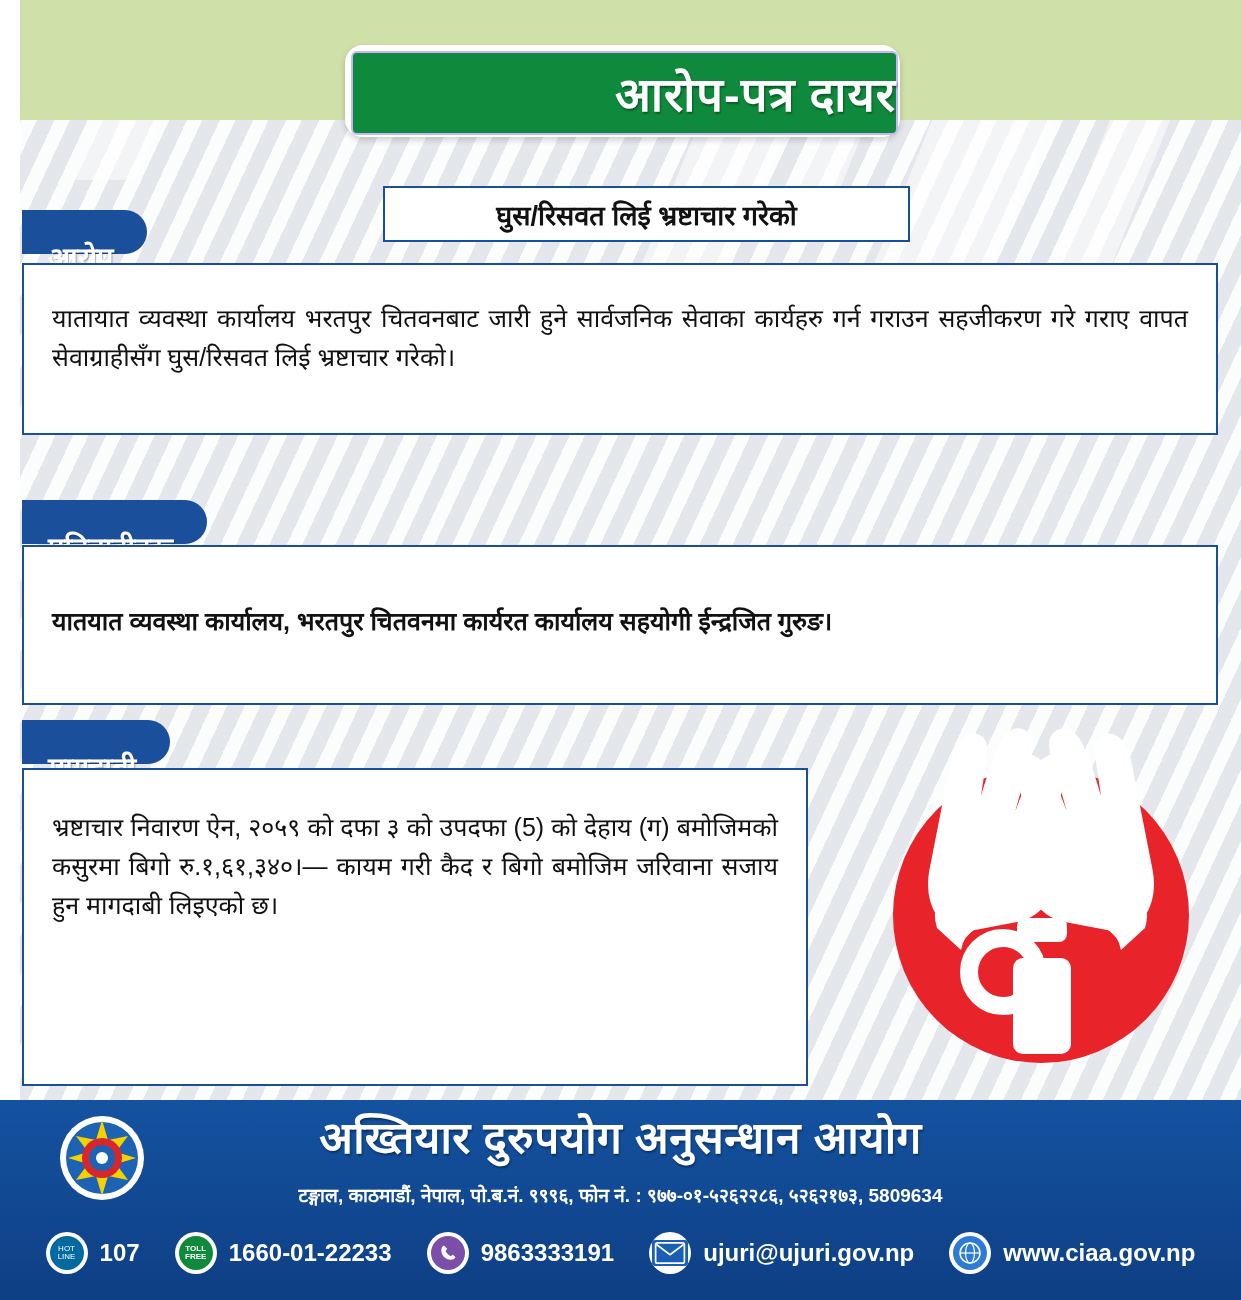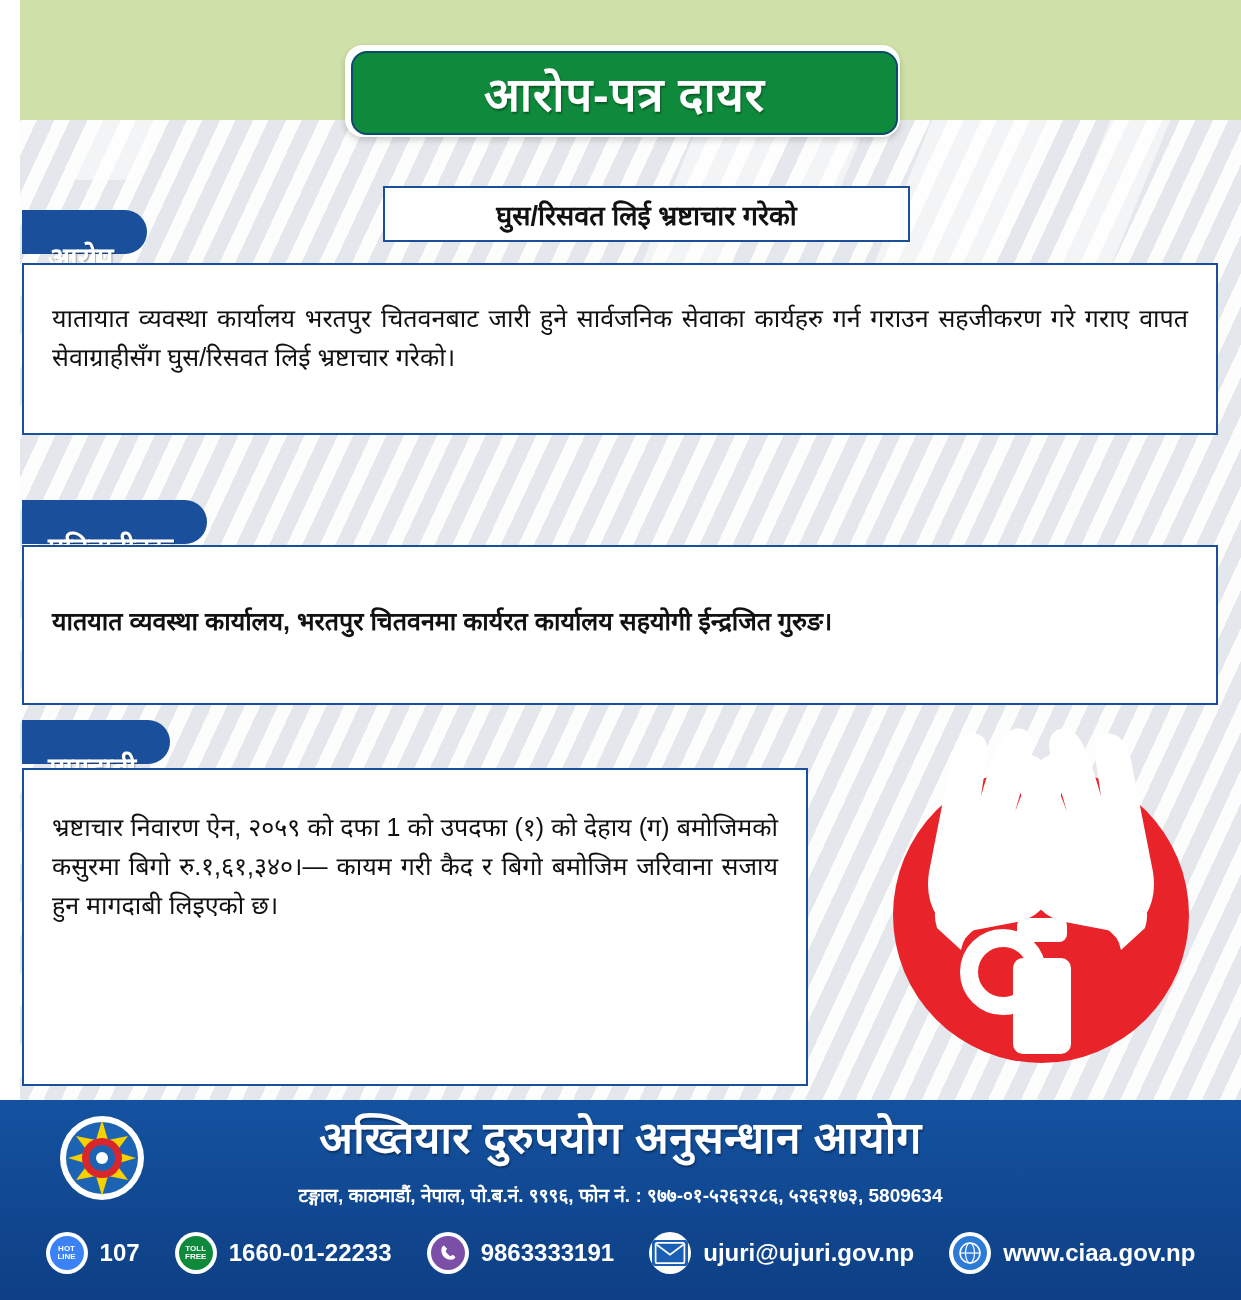--- a/index.html
+++ b/index.html
@@ -67,25 +67,25 @@
     background: #ffffff;
     border-radius: 18px;
     padding: 6px;
     box-sizing: border-box;
     box-shadow: 0 3px 6px rgba(0,0,0,0.18);
   }
   .title-inner {
     width: 100%;
     height: 100%;
     background: #0f8a3c;
-    border-radius: 16px;
-    display: flex;
-    align-items: center;
-    justify-content: center;
-    border: 2px solid #0c4a6e;
+    border-radius: 6px;
+    display: flex;
+    align-items: center;
+    justify-content: flex-end;
+    border: 2px solid #c4b5fd;
   }
   .title-inner span {
     color: #ffffff;
     font-size: 47px;
     font-weight: bold;
     letter-spacing: 1px;
     text-shadow: 1px 2px 2px rgba(0,0,0,0.35);
   }
   .subtitle-box {
     position: absolute;
@@ -222,21 +222,21 @@
     border-radius: 50%;
     background: #ffffff;
     display: flex;
     align-items: center;
     justify-content: center;
     flex: 0 0 auto;
   }
   .cicon.hot { background: #ffffff; }
   .hot-inner {
     width: 34px; height: 34px; border-radius: 50%;
-    background: #3b82f6; color: #fff; font-size: 8px; font-weight: bold;
+    background: #0369a1; color: #fff; font-size: 8px; font-weight: normal;
     display:flex; align-items:center; justify-content:center; line-height:1.05;
     text-align:center;
   }
   .toll-inner {
     width: 34px; height: 34px; border-radius: 50%;
     background: #0f8a3c; color: #fff; font-size: 8px; font-weight: bold;
     display:flex; align-items:center; justify-content:center; line-height:1.05;
     text-align:center;
   }
   .viber-inner {
@@ -290,21 +290,21 @@
     <span>प्रतिवादीहरू</span>
   </div>
   <div class="content-box" id="box-prativadi">
     <div class="body-text bold">यातयात व्यवस्था कार्यालय, भरतपुर चितवनमा कार्यरत कार्यालय सहयोगी ईन्द्रजित गुरुङ।</div>
   </div>
 
   <div class="section-tab" id="tab-magdabi">
     <span>मागदाबी</span>
   </div>
   <div class="content-box" id="box-magdabi">
-    <div class="body-text">भ्रष्टाचार निवारण ऐन, २०५९ को दफा 1 को उपदफा (१) को देहाय (ग) बमोजिमको कसुरमा बिगो रु.१,६१,३४०।— कायम गरी कैद र बिगो बमोजिम जरिवाना सजाय हुन मागदाबी लिइएको छ।</div>
+    <div class="body-text">भ्रष्टाचार निवारण ऐन, २०५९ को दफा ३ को उपदफा (5) को देहाय (ग) बमोजिमको कसुरमा बिगो रु.१,६१,३४०।— कायम गरी कैद र बिगो बमोजिम जरिवाना सजाय हुन मागदाबी लिइएको छ।</div>
   </div>
 
   <div class="emblem">
     <svg viewBox="0 0 300 380" width="300" height="380" aria-hidden="true">
       <circle cx="150" cy="215" r="148" fill="#e8242a"></circle>
       <g fill="#ffffff">
 
         <path d="M60 60 q8 -30 26 -26 q12 3 10 22 l-6 40 q14 -48 22 -58 q10 -14 22 -8 q12 7 6 26 l-16 56 q16 -44 26 -52 q12 -10 22 -2 q10 9 2 26 l-22 58 q14 -28 24 -32 q12 -5 18 4 q6 10 -4 26 l-30 56 q-12 22 -34 26 l-42 8 q-26 4 -38 -14 q-12 -18 -8 -44 z"></path>
 
         <path d="M240 60 q-8 -30 -26 -26 q-12 3 -10 22 l6 40 q-14 -48 -22 -58 q-10 -14 -22 -8 q-12 7 -6 26 l16 56 q-16 -44 -26 -52 q-12 -10 -22 -2 q-10 9 -2 26 l22 58 q-14 -28 -24 -32 q-12 -5 -18 4 q-6 10 4 26 l30 56 q12 22 34 26 l42 8 q26 4 38 -14 q12 -18 8 -44 z"></path>

